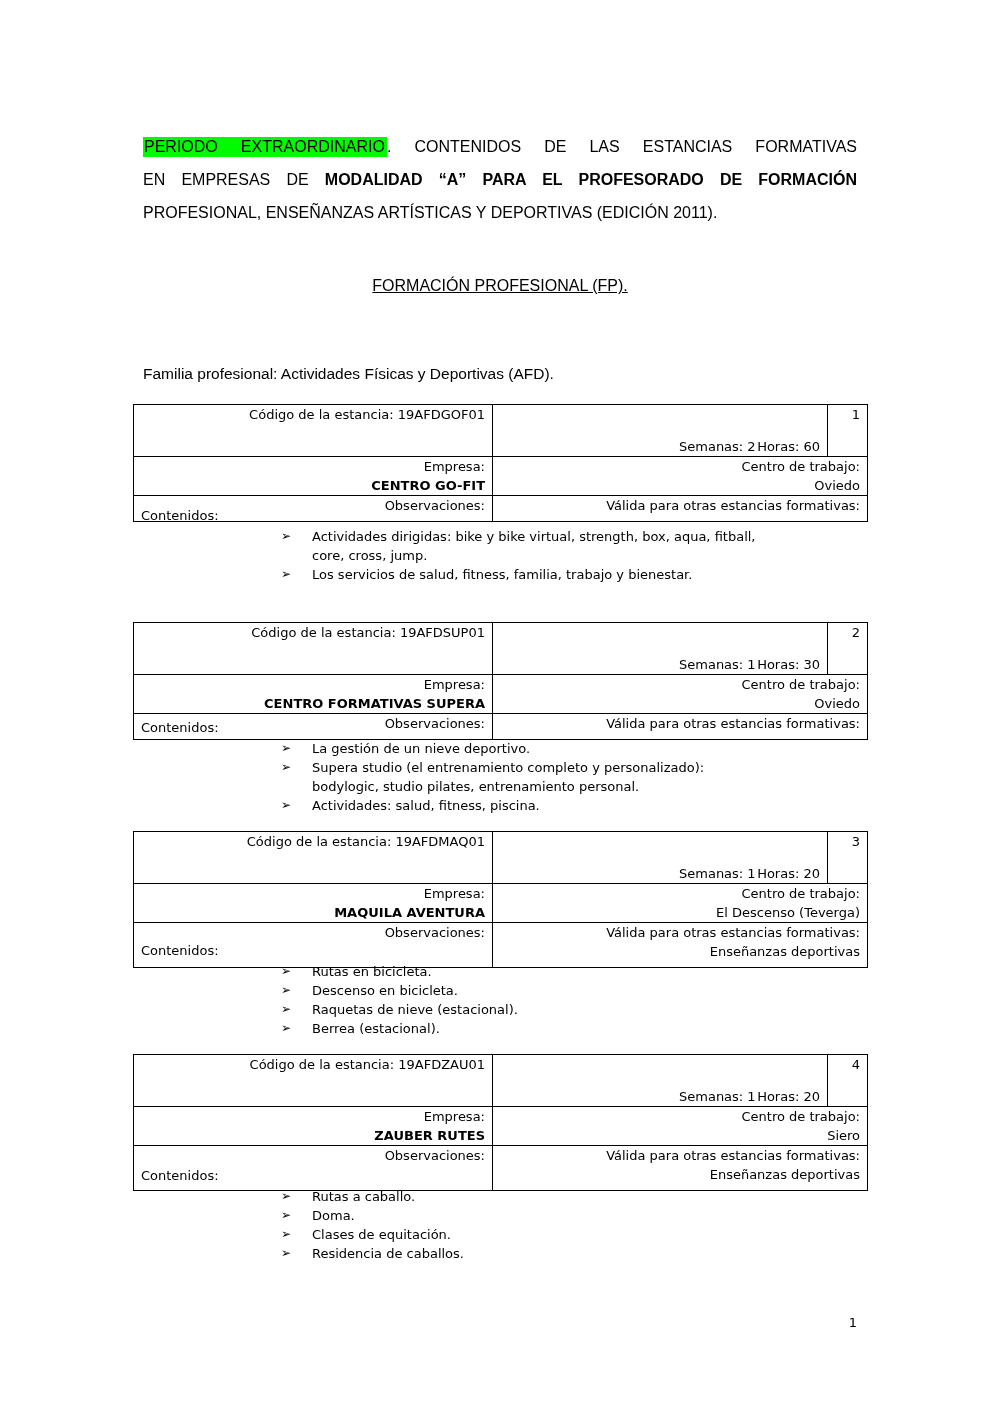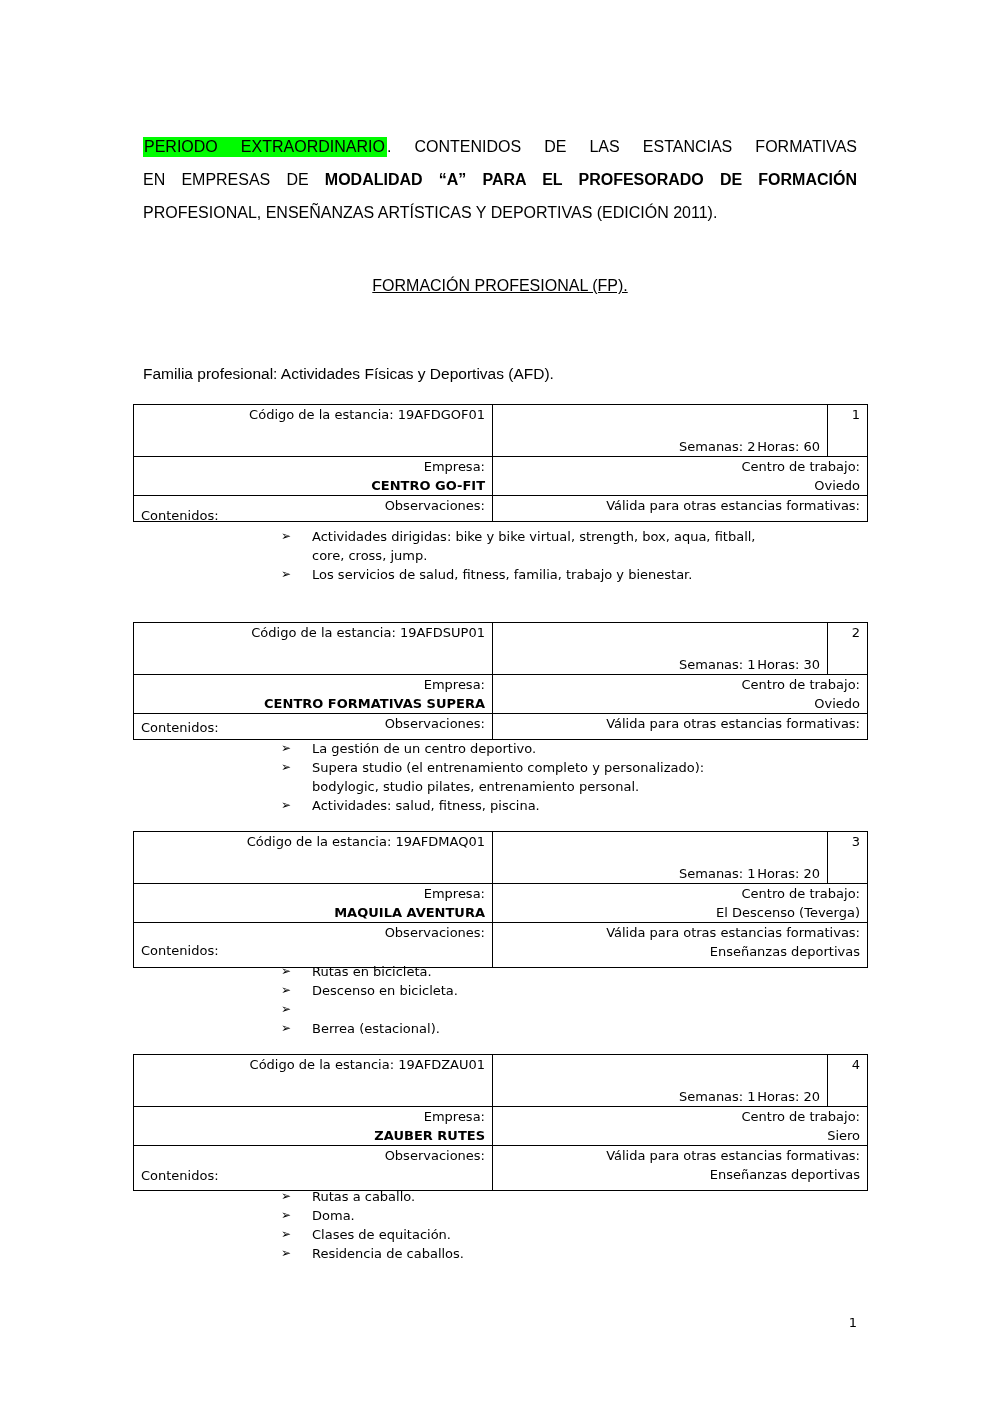--- a/index.html
+++ b/index.html
@@ -158,21 +158,21 @@
           </td>
     </tr>
   </tbody>
     </table>
 
   <div class="contenidos c2">
     <div>Contenidos:</div>
     <ul>
       <li>
           <span class="bullet">➢</span>
-          <span class="bullet-text">La gestión de un centro deportivo.</span>
+          <span class="bullet-text">La gestión de un nieve deportivo.</span>
         </li>
       <li>
           <span class="bullet">➢</span>
           <span class="bullet-text">Supera studio (el entrenamiento completo y personalizado):
 bodylogic, studio pilates, entrenamiento personal.</span>
         </li>
       <li>
           <span class="bullet">➢</span>
           <span class="bullet-text">Actividades: salud, fitness, piscina.</span>
         </li>
@@ -219,20 +219,21 @@
       <li>
           <span class="bullet">➢</span>
           <span class="bullet-text">Rutas en bicicleta.</span>
         </li>
       <li>
           <span class="bullet">➢</span>
           <span class="bullet-text">Descenso en bicicleta.</span>
         </li>
       <li>
           <span class="bullet">➢</span>
+          <span class="bullet-text">Raquetas de nieve (estacional).</span>
         </li>
       <li>
           <span class="bullet">➢</span>
           <span class="bullet-text">Berrea (estacional).</span>
         </li>
     </ul>
   </div>
 
   <table class="estancia t4">
     <colgroup>

